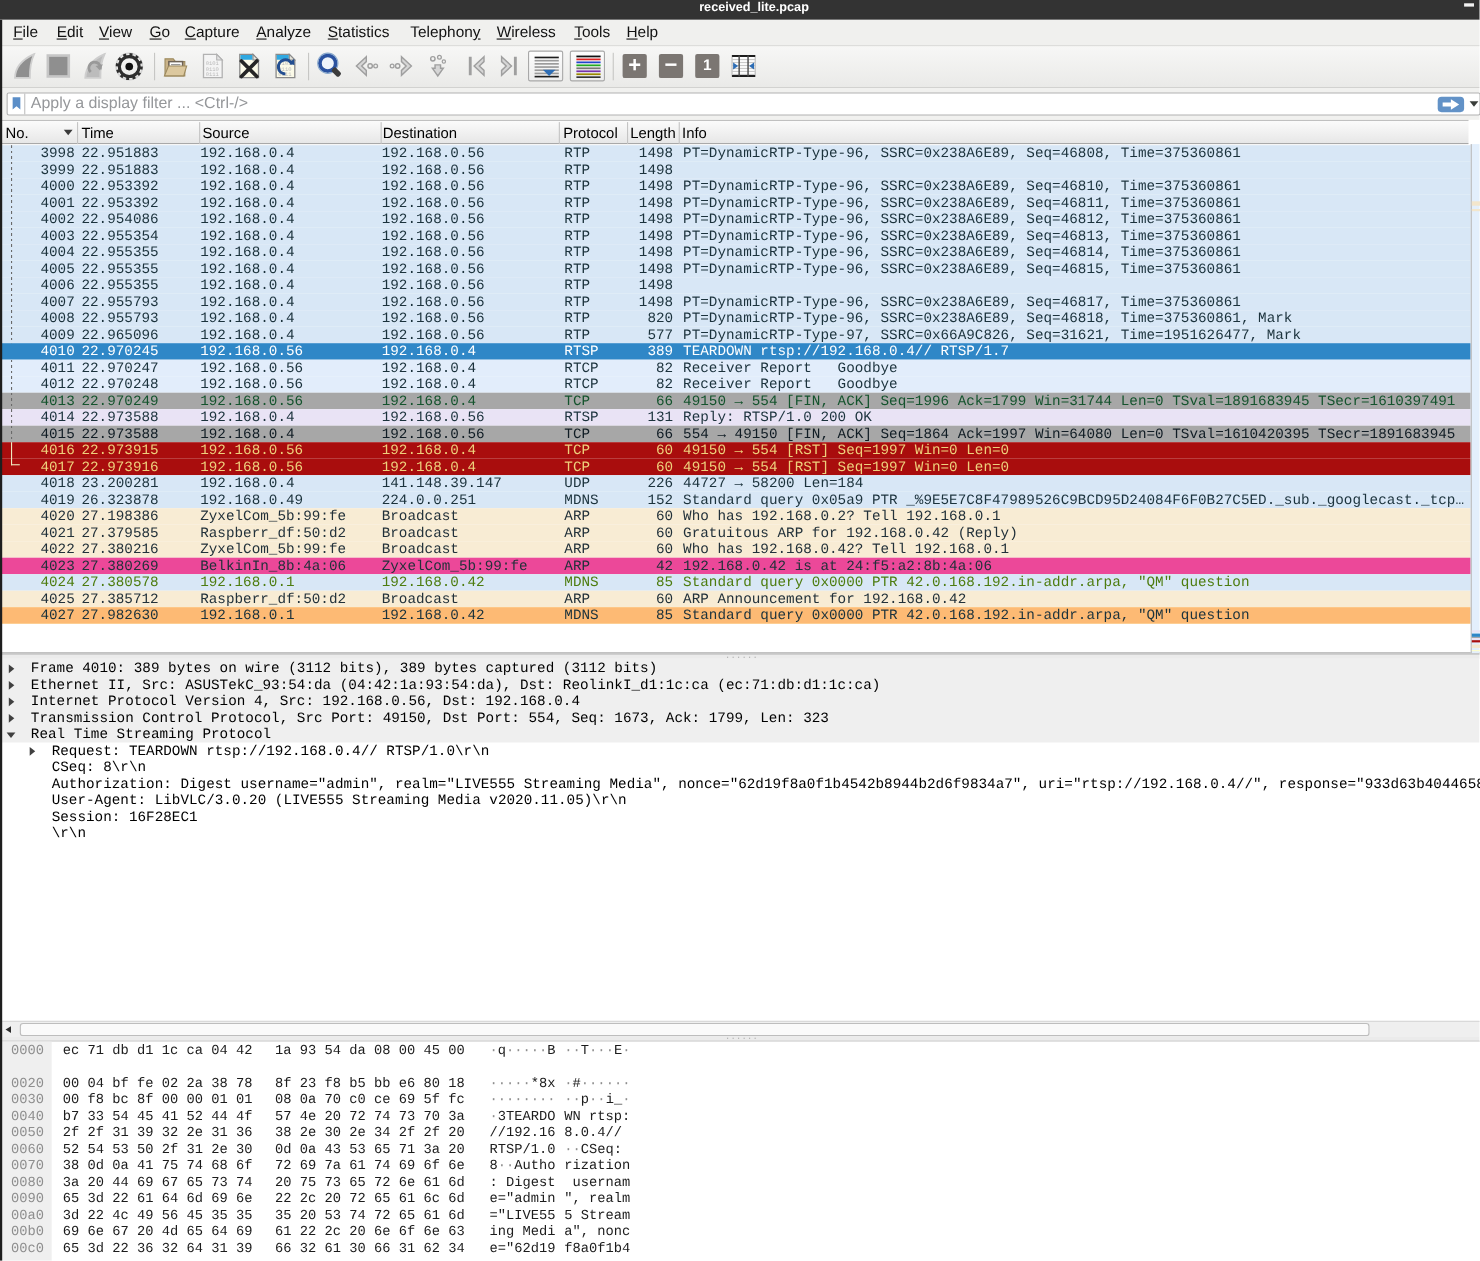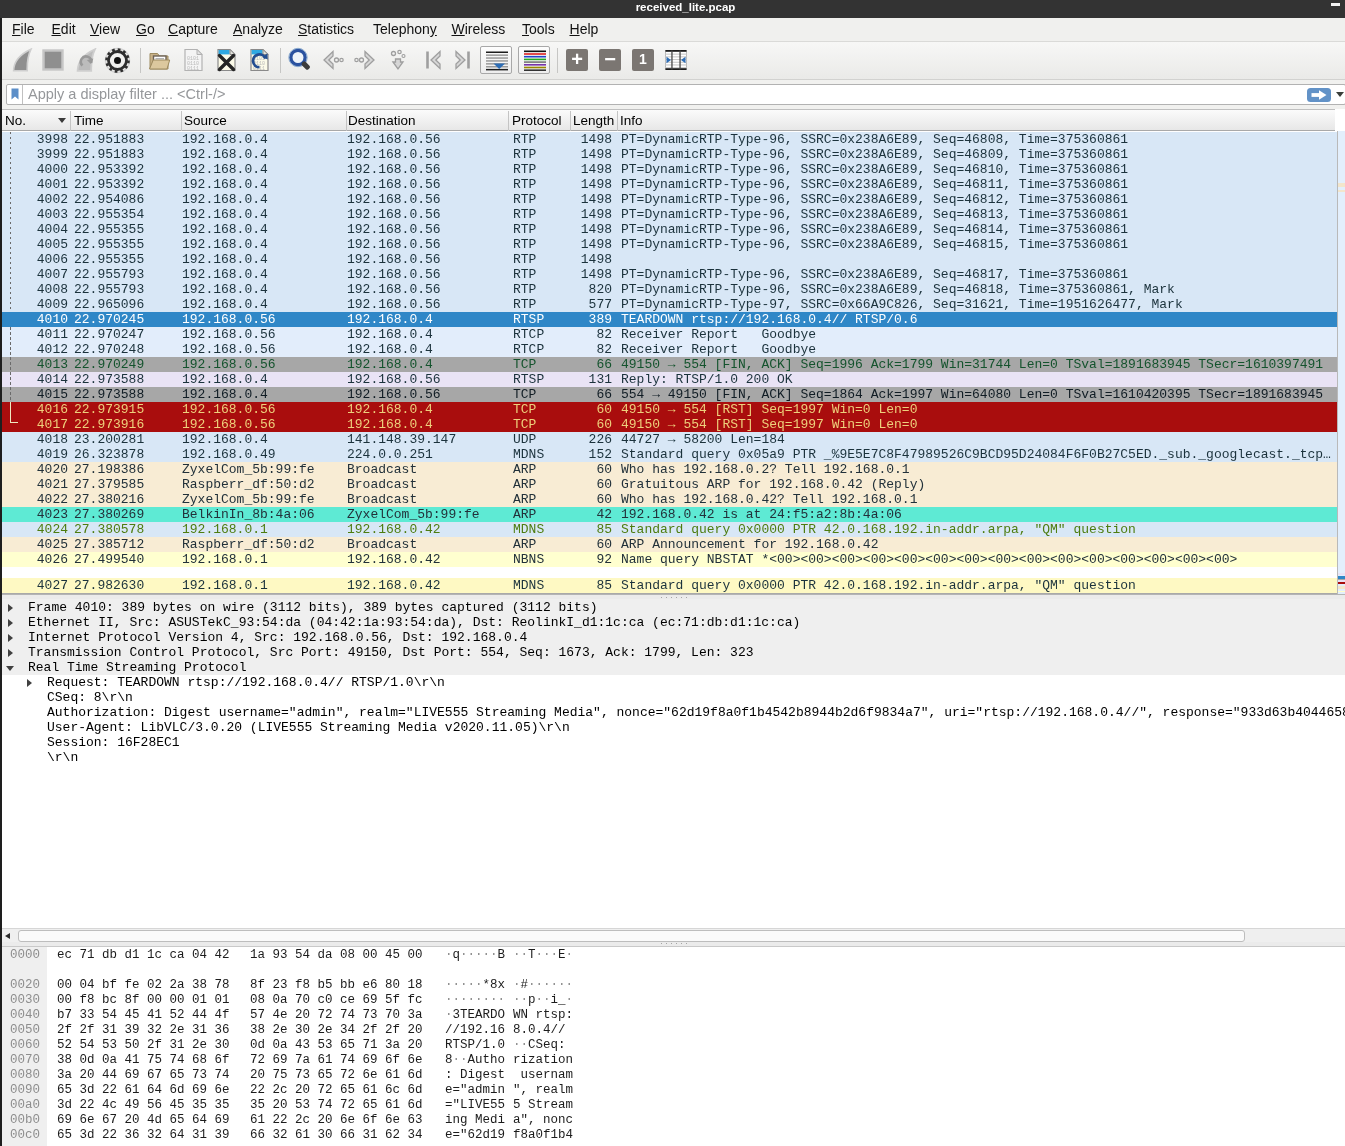--- a/index.html
+++ b/index.html
@@ -241,49 +241,49 @@
     <span class="hc" style="left:620px">Info</span>
     <div class="hsep" style="left:70px"></div>
         <div class="hsep" style="left:181px"></div>
     <div class="hsep" style="left:346px"></div>
         <div class="hsep" style="left:508px"></div>
     <div class="hsep" style="left:570px"></div>
         <div class="hsep" style="left:617px"></div>
   </div>
 </div>
 <div class="prow" style="top:132px;background:#d8e7f6;color:#1b323c"><span class="no">3998</span><span class="c t">22.951883</span><span class="c s">192.168.0.4</span><span class="c d">192.168.0.56</span><span class="c p">RTP</span><span class="len">1498</span><span class="c i">PT=DynamicRTP-Type-96, SSRC=0x238A6E89, Seq=46808, Time=375360861</span></div>
-<div class="prow" style="top:147px;background:#d8e7f6;color:#1b323c"><span class="no">3999</span><span class="c t">22.951883</span><span class="c s">192.168.0.4</span><span class="c d">192.168.0.56</span><span class="c p">RTP</span><span class="len">1498</span><span class="c i">PT=DynamicRTP-Type-96, SSRC=0x238A6E89, Seq=46809, Time=375360861</span></div>
+<div class="prow" style="top:147px;background:#d8e7f6;color:#1b323c"><span class="no">3999</span><span class="c t">22.951883</span><span class="c s">192.168.0.4</span><span class="c d">192.168.0.56</span><span class="c p">RTP</span><span class="len">1498</span></div>
 <div class="prow" style="top:162px;background:#d8e7f6;color:#1b323c"><span class="no">4000</span><span class="c t">22.953392</span><span class="c s">192.168.0.4</span><span class="c d">192.168.0.56</span><span class="c p">RTP</span><span class="len">1498</span><span class="c i">PT=DynamicRTP-Type-96, SSRC=0x238A6E89, Seq=46810, Time=375360861</span></div>
 <div class="prow" style="top:177px;background:#d8e7f6;color:#1b323c"><span class="no">4001</span><span class="c t">22.953392</span><span class="c s">192.168.0.4</span><span class="c d">192.168.0.56</span><span class="c p">RTP</span><span class="len">1498</span><span class="c i">PT=DynamicRTP-Type-96, SSRC=0x238A6E89, Seq=46811, Time=375360861</span></div>
 <div class="prow" style="top:192px;background:#d8e7f6;color:#1b323c"><span class="no">4002</span><span class="c t">22.954086</span><span class="c s">192.168.0.4</span><span class="c d">192.168.0.56</span><span class="c p">RTP</span><span class="len">1498</span><span class="c i">PT=DynamicRTP-Type-96, SSRC=0x238A6E89, Seq=46812, Time=375360861</span></div>
 <div class="prow" style="top:207px;background:#d8e7f6;color:#1b323c"><span class="no">4003</span><span class="c t">22.955354</span><span class="c s">192.168.0.4</span><span class="c d">192.168.0.56</span><span class="c p">RTP</span><span class="len">1498</span><span class="c i">PT=DynamicRTP-Type-96, SSRC=0x238A6E89, Seq=46813, Time=375360861</span></div>
 <div class="prow" style="top:222px;background:#d8e7f6;color:#1b323c"><span class="no">4004</span><span class="c t">22.955355</span><span class="c s">192.168.0.4</span><span class="c d">192.168.0.56</span><span class="c p">RTP</span><span class="len">1498</span><span class="c i">PT=DynamicRTP-Type-96, SSRC=0x238A6E89, Seq=46814, Time=375360861</span></div>
 <div class="prow" style="top:237px;background:#d8e7f6;color:#1b323c"><span class="no">4005</span><span class="c t">22.955355</span><span class="c s">192.168.0.4</span><span class="c d">192.168.0.56</span><span class="c p">RTP</span><span class="len">1498</span><span class="c i">PT=DynamicRTP-Type-96, SSRC=0x238A6E89, Seq=46815, Time=375360861</span></div>
 <div class="prow" style="top:252px;background:#d8e7f6;color:#1b323c"><span class="no">4006</span><span class="c t">22.955355</span><span class="c s">192.168.0.4</span><span class="c d">192.168.0.56</span><span class="c p">RTP</span><span class="len">1498</span></div>
 <div class="prow" style="top:267px;background:#d8e7f6;color:#1b323c"><span class="no">4007</span><span class="c t">22.955793</span><span class="c s">192.168.0.4</span><span class="c d">192.168.0.56</span><span class="c p">RTP</span><span class="len">1498</span><span class="c i">PT=DynamicRTP-Type-96, SSRC=0x238A6E89, Seq=46817, Time=375360861</span></div>
 <div class="prow" style="top:282px;background:#d8e7f6;color:#1b323c"><span class="no">4008</span><span class="c t">22.955793</span><span class="c s">192.168.0.4</span><span class="c d">192.168.0.56</span><span class="c p">RTP</span><span class="len">820</span><span class="c i">PT=DynamicRTP-Type-96, SSRC=0x238A6E89, Seq=46818, Time=375360861, Mark</span></div>
 <div class="prow" style="top:297px;background:#d8e7f6;color:#1b323c"><span class="no">4009</span><span class="c t">22.965096</span><span class="c s">192.168.0.4</span><span class="c d">192.168.0.56</span><span class="c p">RTP</span><span class="len">577</span><span class="c i">PT=DynamicRTP-Type-97, SSRC=0x66A9C826, Seq=31621, Time=1951626477, Mark</span></div>
-<div class="prow" style="top:312px;background:#2f87c7;color:#ffffff"><span class="no">4010</span><span class="c t">22.970245</span><span class="c s">192.168.0.56</span><span class="c d">192.168.0.4</span><span class="c p">RTSP</span><span class="len">389</span><span class="c i">TEARDOWN rtsp://192.168.0.4// RTSP/0.6</span></div>
+<div class="prow" style="top:312px;background:#2f87c7;color:#ffffff"><span class="no">4010</span><span class="c t">22.970245</span><span class="c s">192.168.0.56</span><span class="c d">192.168.0.4</span><span class="c p">RTSP</span><span class="len">389</span><span class="c i">TEARDOWN rtsp://192.168.0.4// RTSP/1.7</span></div>
 <div class="prow" style="top:327px;background:#e2edfb;color:#1b323c"><span class="no">4011</span><span class="c t">22.970247</span><span class="c s">192.168.0.56</span><span class="c d">192.168.0.4</span><span class="c p">RTCP</span><span class="len">82</span><span class="c i">Receiver Report   Goodbye</span></div>
 <div class="prow" style="top:342px;background:#e2edfb;color:#1b323c"><span class="no">4012</span><span class="c t">22.970248</span><span class="c s">192.168.0.56</span><span class="c d">192.168.0.4</span><span class="c p">RTCP</span><span class="len">82</span><span class="c i">Receiver Report   Goodbye</span></div>
 <div class="prow" style="top:357px;background:#a7a7a7;color:#14532d"><span class="no">4013</span><span class="c t">22.970249</span><span class="c s">192.168.0.56</span><span class="c d">192.168.0.4</span><span class="c p">TCP</span><span class="len">66</span><span class="c i">49150 → 554 [FIN, ACK] Seq=1996 Ack=1799 Win=31744 Len=0 TSval=1891683945 TSecr=1610397491</span></div>
 <div class="prow" style="top:372px;background:#e9e3f5;color:#1b323c"><span class="no">4014</span><span class="c t">22.973588</span><span class="c s">192.168.0.4</span><span class="c d">192.168.0.56</span><span class="c p">RTSP</span><span class="len">131</span><span class="c i">Reply: RTSP/1.0 200 OK</span></div>
 <div class="prow" style="top:387px;background:#a7a7a7;color:#101c24"><span class="no">4015</span><span class="c t">22.973588</span><span class="c s">192.168.0.4</span><span class="c d">192.168.0.56</span><span class="c p">TCP</span><span class="len">66</span><span class="c i">554 → 49150 [FIN, ACK] Seq=1864 Ack=1997 Win=64080 Len=0 TSval=1610420395 TSecr=1891683945</span></div>
 <div class="prow" style="top:402px;background:#a90d0d;color:#eed07c"><span class="no">4016</span><span class="c t">22.973915</span><span class="c s">192.168.0.56</span><span class="c d">192.168.0.4</span><span class="c p">TCP</span><span class="len">60</span><span class="c i">49150 → 554 [RST] Seq=1997 Win=0 Len=0</span></div>
 <div class="prow" style="top:417px;background:#a90d0d;color:#eed07c"><span class="no">4017</span><span class="c t">22.973916</span><span class="c s">192.168.0.56</span><span class="c d">192.168.0.4</span><span class="c p">TCP</span><span class="len">60</span><span class="c i">49150 → 554 [RST] Seq=1997 Win=0 Len=0</span></div>
 <div class="prow" style="top:432px;background:#d8e7f6;color:#1b323c"><span class="no">4018</span><span class="c t">23.200281</span><span class="c s">192.168.0.4</span><span class="c d">141.148.39.147</span><span class="c p">UDP</span><span class="len">226</span><span class="c i">44727 → 58200 Len=184</span></div>
 <div class="prow" style="top:447px;background:#d8e7f6;color:#1b323c"><span class="no">4019</span><span class="c t">26.323878</span><span class="c s">192.168.0.49</span><span class="c d">224.0.0.251</span><span class="c p">MDNS</span><span class="len">152</span><span class="c i">Standard query 0x05a9 PTR _%9E5E7C8F47989526C9BCD95D24084F6F0B27C5ED._sub._googlecast._tcp…</span></div>
 <div class="prow" style="top:462px;background:#f8ecd4;color:#22313a"><span class="no">4020</span><span class="c t">27.198386</span><span class="c s">ZyxelCom_5b:99:fe</span><span class="c d">Broadcast</span><span class="c p">ARP</span><span class="len">60</span><span class="c i">Who has 192.168.0.2? Tell 192.168.0.1</span></div>
 <div class="prow" style="top:477px;background:#f8ecd4;color:#22313a"><span class="no">4021</span><span class="c t">27.379585</span><span class="c s">Raspberr_df:50:d2</span><span class="c d">Broadcast</span><span class="c p">ARP</span><span class="len">60</span><span class="c i">Gratuitous ARP for 192.168.0.42 (Reply)</span></div>
 <div class="prow" style="top:492px;background:#f8ecd4;color:#22313a"><span class="no">4022</span><span class="c t">27.380216</span><span class="c s">ZyxelCom_5b:99:fe</span><span class="c d">Broadcast</span><span class="c p">ARP</span><span class="len">60</span><span class="c i">Who has 192.168.0.42? Tell 192.168.0.1</span></div>
-<div class="prow" style="top:507px;background:#5eead4;color:#22313a"><span class="no">4023</span><span class="c t">27.380269</span><span class="c s">BelkinIn_8b:4a:06</span><span class="c d">ZyxelCom_5b:99:fe</span><span class="c p">ARP</span><span class="len">42</span><span class="c i">192.168.0.42 is at 24:f5:a2:8b:4a:06</span></div>
+<div class="prow" style="top:507px;background:#ec4899;color:#22313a"><span class="no">4023</span><span class="c t">27.380269</span><span class="c s">BelkinIn_8b:4a:06</span><span class="c d">ZyxelCom_5b:99:fe</span><span class="c p">ARP</span><span class="len">42</span><span class="c i">192.168.0.42 is at 24:f5:a2:8b:4a:06</span></div>
 <div class="prow" style="top:522px;background:#d8e7f6;color:#4d7c0f"><span class="no">4024</span><span class="c t">27.380578</span><span class="c s">192.168.0.1</span><span class="c d">192.168.0.42</span><span class="c p">MDNS</span><span class="len">85</span><span class="c i">Standard query 0x0000 PTR 42.0.168.192.in-addr.arpa, "QM" question</span></div>
 <div class="prow" style="top:537px;background:#f8ecd4;color:#22313a"><span class="no">4025</span><span class="c t">27.385712</span><span class="c s">Raspberr_df:50:d2</span><span class="c d">Broadcast</span><span class="c p">ARP</span><span class="len">60</span><span class="c i">ARP Announcement for 192.168.0.42</span></div>
 <div class="prow" style="top:552px;background:#ffffcf;color:#22313a"><span class="no">4026</span><span class="c t">27.499540</span><span class="c s">192.168.0.1</span><span class="c d">192.168.0.42</span><span class="c p">NBNS</span><span class="len">92</span><span class="c i">Name query NBSTAT *&lt;00&gt;&lt;00&gt;&lt;00&gt;&lt;00&gt;&lt;00&gt;&lt;00&gt;&lt;00&gt;&lt;00&gt;&lt;00&gt;&lt;00&gt;&lt;00&gt;&lt;00&gt;&lt;00&gt;&lt;00&gt;&lt;00&gt;</span></div>
-<div class="prow" style="top:578px;background:#fef9c3;color:#1b323c"><span class="no">4027</span><span class="c t">27.982630</span><span class="c s">192.168.0.1</span><span class="c d">192.168.0.42</span><span class="c p">MDNS</span><span class="len">85</span><span class="c i">Standard query 0x0000 PTR 42.0.168.192.in-addr.arpa, "QM" question</span></div>
+<div class="prow" style="top:552px;background:#fdba74;color:#1b323c"><span class="no">4027</span><span class="c t">27.982630</span><span class="c s">192.168.0.1</span><span class="c d">192.168.0.42</span><span class="c p">MDNS</span><span class="len">85</span><span class="c i">Standard query 0x0000 PTR 42.0.168.192.in-addr.arpa, "QM" question</span></div>
 <div id="dash1" style="top:132px;height:180px"></div>
 <div id="dash2" style="top:327px;height:75px"></div>
 <div id="bracket" style="top:402px;height:21px"></div>
 <div id="vscroll">
       <div style="position:absolute;left:0;width:8px;top:52px;height:3.5px;background:#f3e6cc"></div>
 <div style="position:absolute;left:0;width:8px;top:58.5px;height:2px;background:#f3e6cc"></div>
 <div style="position:absolute;left:0;width:8px;top:442px;height:2px;background:#e9e3f5"></div>
 <div style="position:absolute;left:0;width:8px;top:444.5px;height:3px;background:#2f87c7"></div>
 <div style="position:absolute;left:0;width:8px;top:447.5px;height:1.5px;background:#a7a7a7"></div>
 <div style="position:absolute;left:0;width:8px;top:449px;height:1.5px;background:#e9e3f5"></div>

